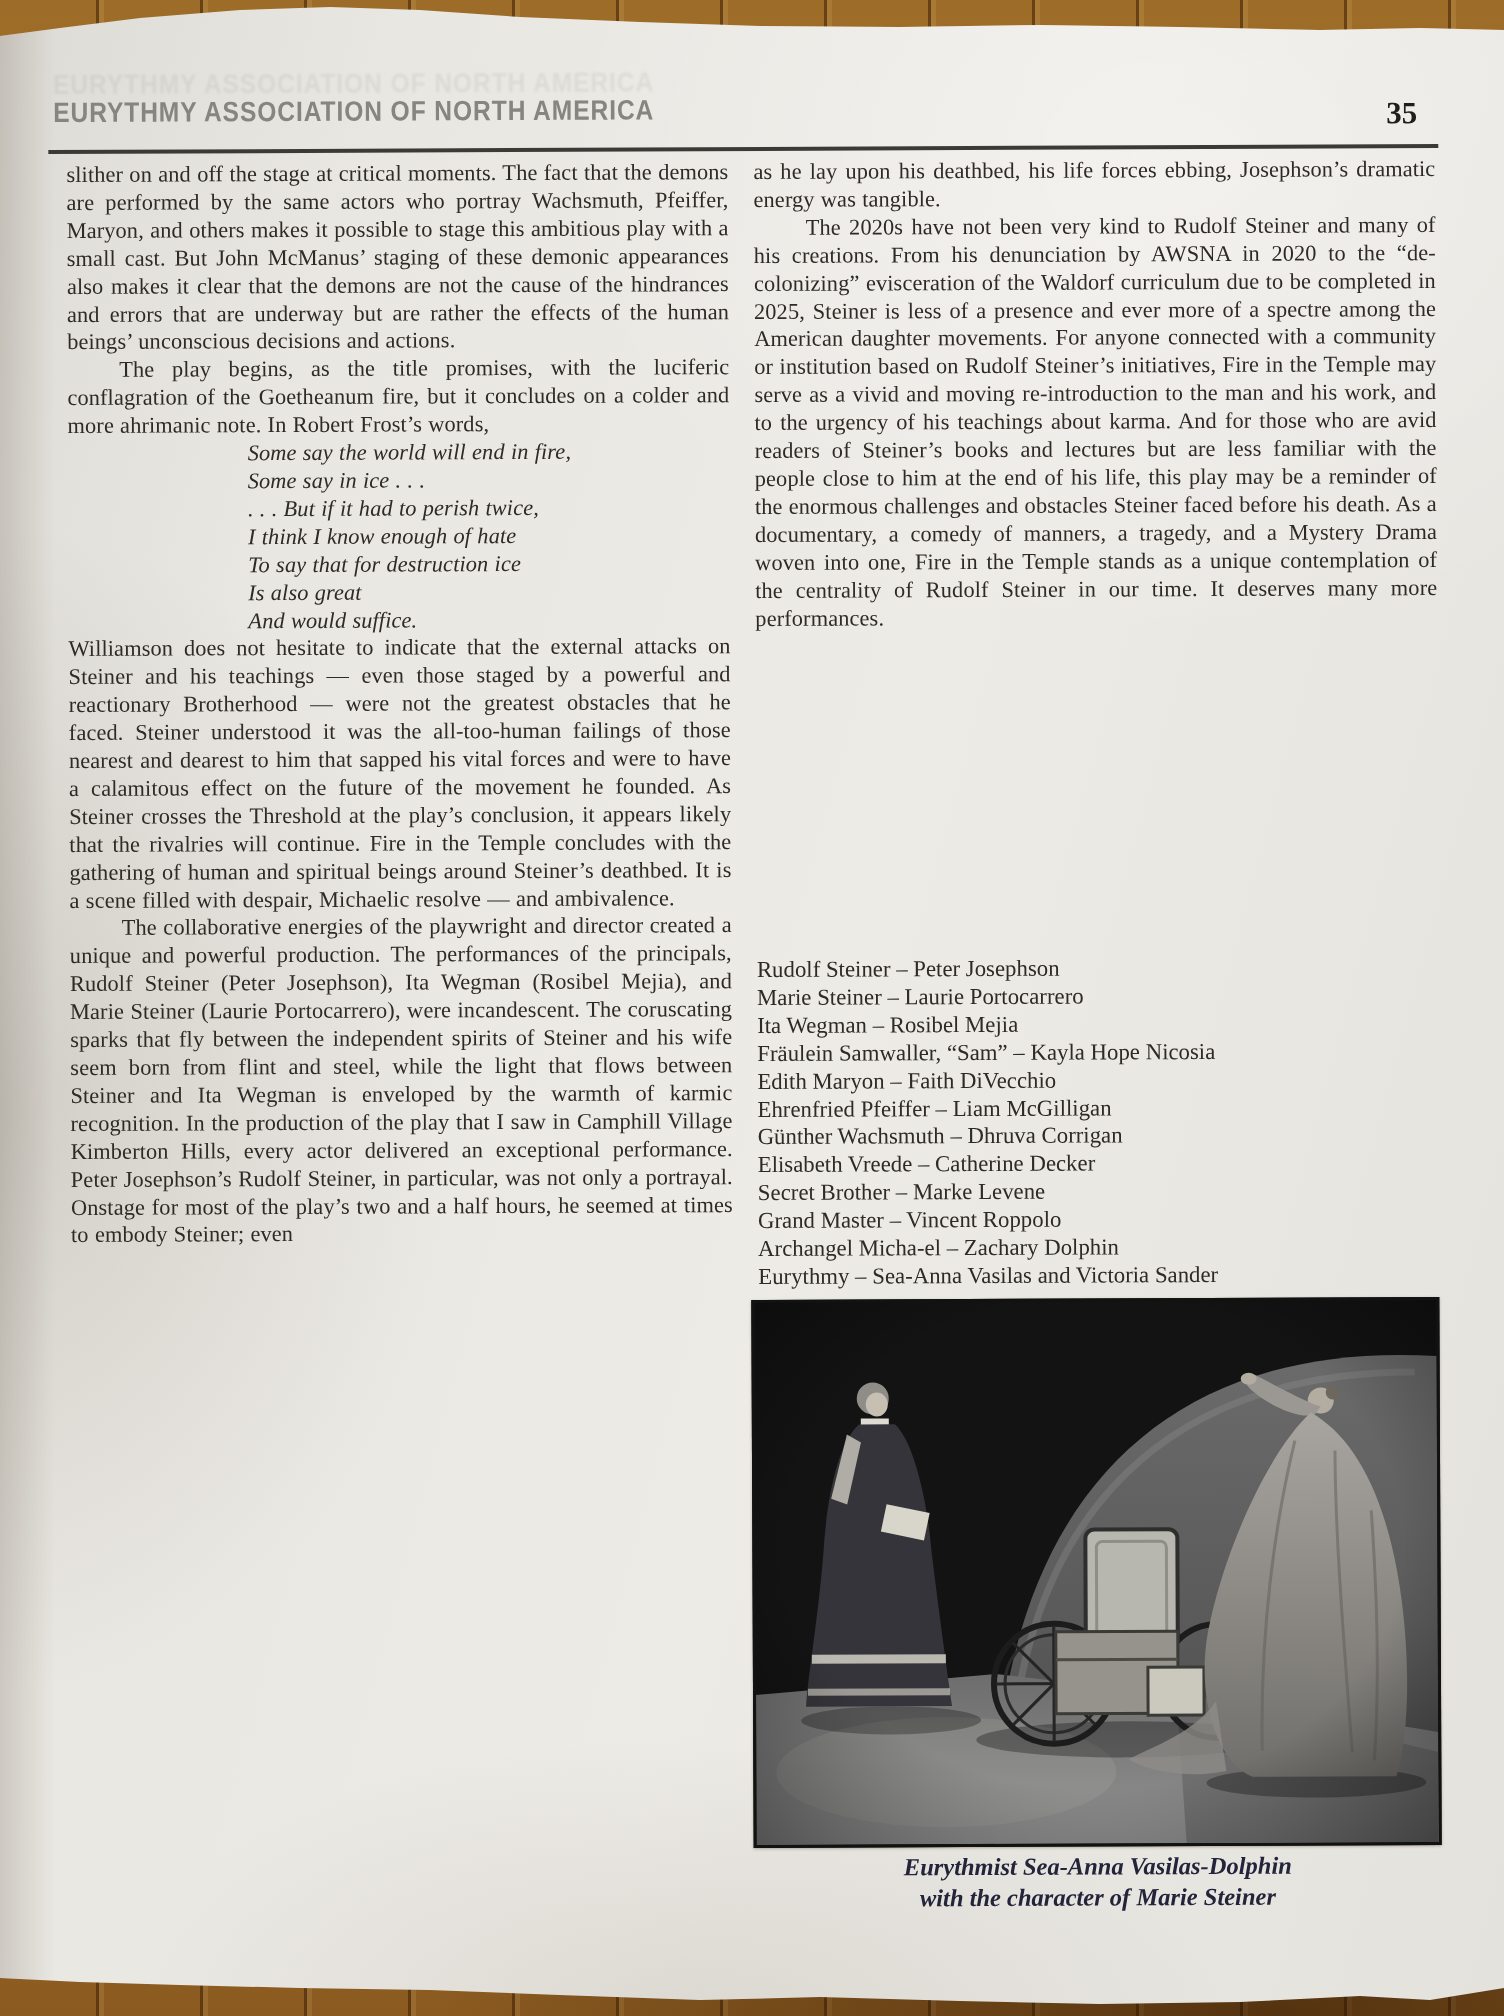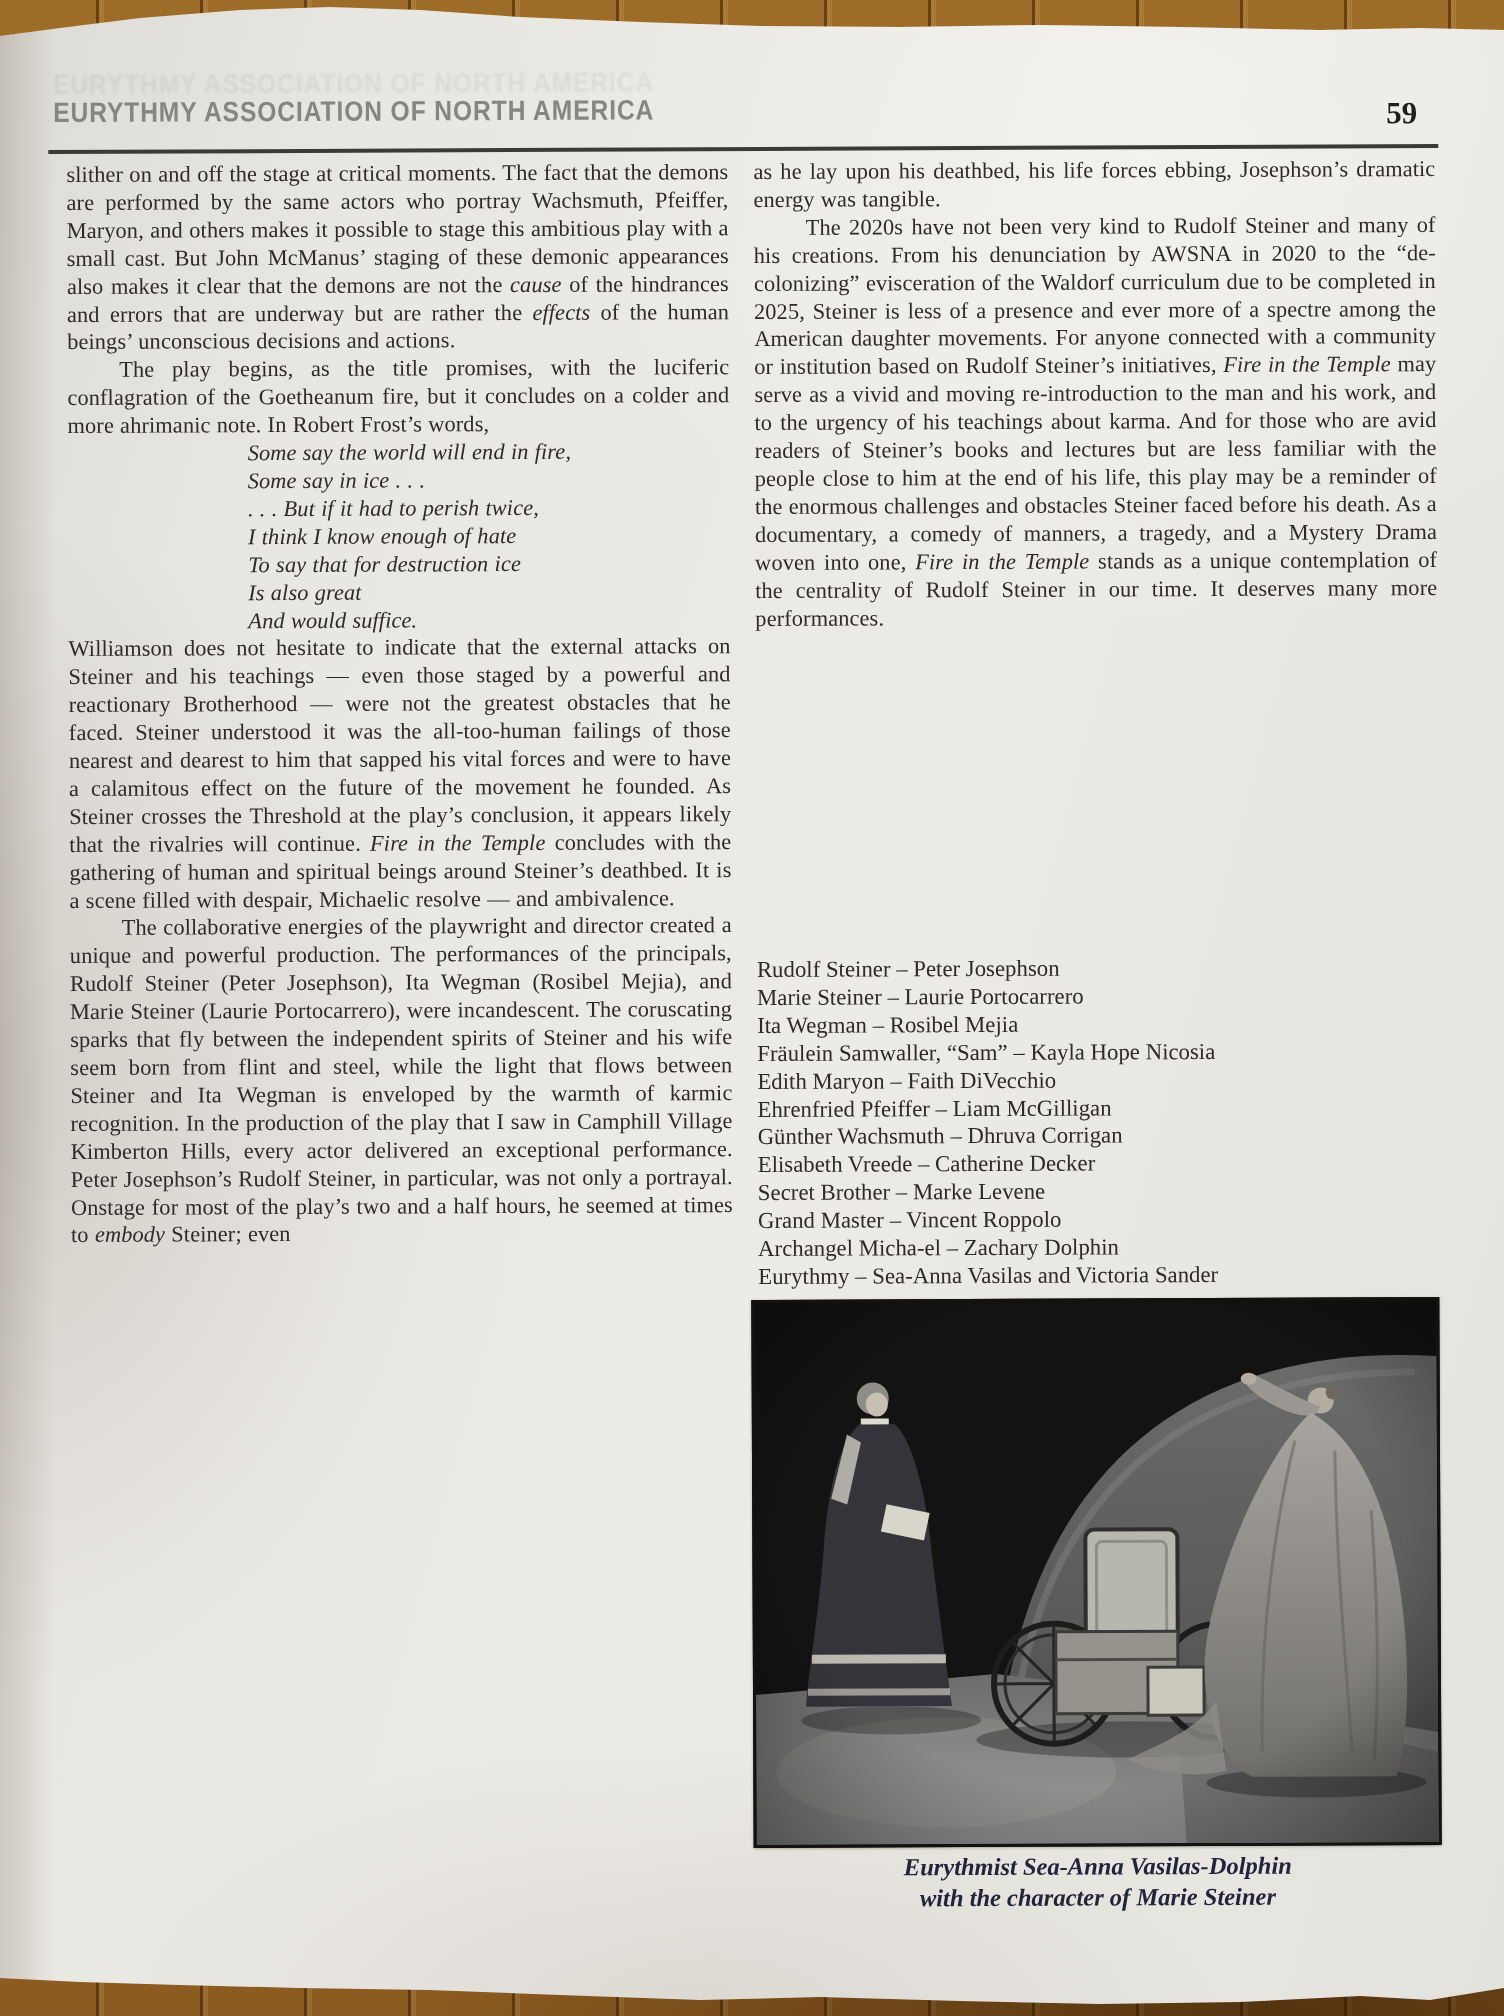--- a/index.html
+++ b/index.html
@@ -38,21 +38,21 @@
   .rule{position:absolute;left:52px;top:147px;width:1390px;height:4px;background:#3c3a37;}
   .col{
     position:absolute;top:158px;text-align:justify;
     font-size:22.4px;line-height:27.9px;color:#2e2a25;
     letter-spacing:.1px;word-spacing:.5px;hyphens:auto;
   }
   #col-left{left:70px;width:662px;}
   #col-right{left:757px;width:682px;}
   .col p{margin:0;}
   .ind{text-indent:52px;}
-  .it{font-style:italic;}
+  .it{}
   .poem{margin:0 0 0 180px;font-style:italic;text-align:left;}
   .cast{position:absolute;left:757px;top:956px;width:700px;font-size:22.8px;line-height:27.9px;color:#2e2a25;text-align:left;}
   .photo-frame{
     position:absolute;left:750px;top:1300px;width:688px;height:548px;
     border:3px solid #121212;box-sizing:border-box;background:#161616;
     box-shadow:0 1px 3px rgba(60,45,20,.35);
   }
   .photo-frame svg{display:block;width:100%;height:100%;}
   .caption{
     position:absolute;left:750px;top:1852px;width:688px;text-align:center;
@@ -60,21 +60,21 @@
   }
 </style>
 </head>
 <body>
 
 <div id="paper">
   <div id="content">
 
     <div class="hdr hdr-ghost" style="text-transform:uppercase">Eurythmy Association of North America</div>
     <div class="hdr" style="text-transform:uppercase">Eurythmy Association of North America</div>
-    <div class="pagenum">59</div>
+    <div class="pagenum">35</div>
     <div class="rule"></div>
 
     <div class="col" id="col-left">
       <p><span>slither on and off the stage at critical moments. The fact that the demons are performed by the same actors who portray Wachsmuth, Pfeiffer, Maryon, and others makes it possible to stage this ambitious play with a small cast. But John McManus’ staging of these demonic appearances also makes it clear that the demons are not the </span><span class="it">cause</span><span> of the hindrances and errors that are underway but are rather the </span><span class="it">effects</span><span> of the human beings’ unconscious decisions and actions.</span></p>
       <p class="ind"><span>The play begins, as the title promises, with the luciferic conflagration of the Goetheanum fire, but it concludes on a colder and more ahrimanic note. In Robert Frost’s words,</span></p>
       <div class="poem">
           <div>Some say the world will end in fire,</div>
           <div>Some say in ice . . .</div>
           <div>. . . But if it had to perish twice,</div>
           <div>I think I know enough of hate</div>

